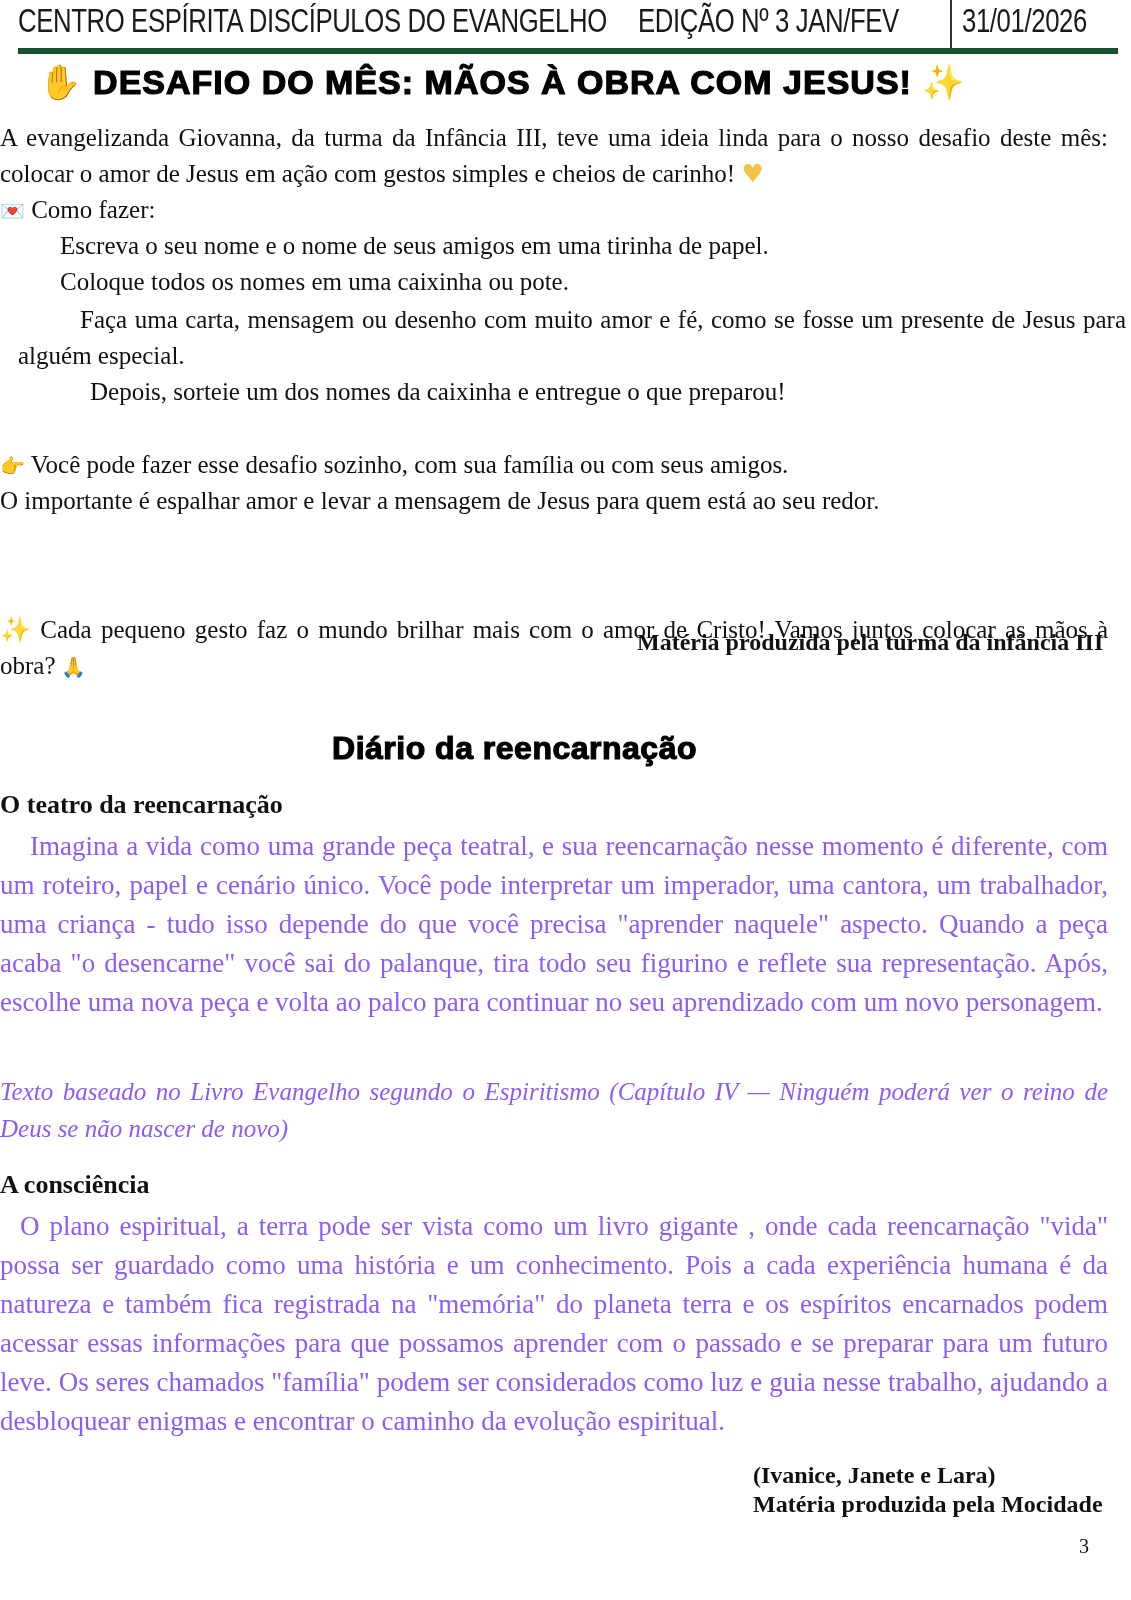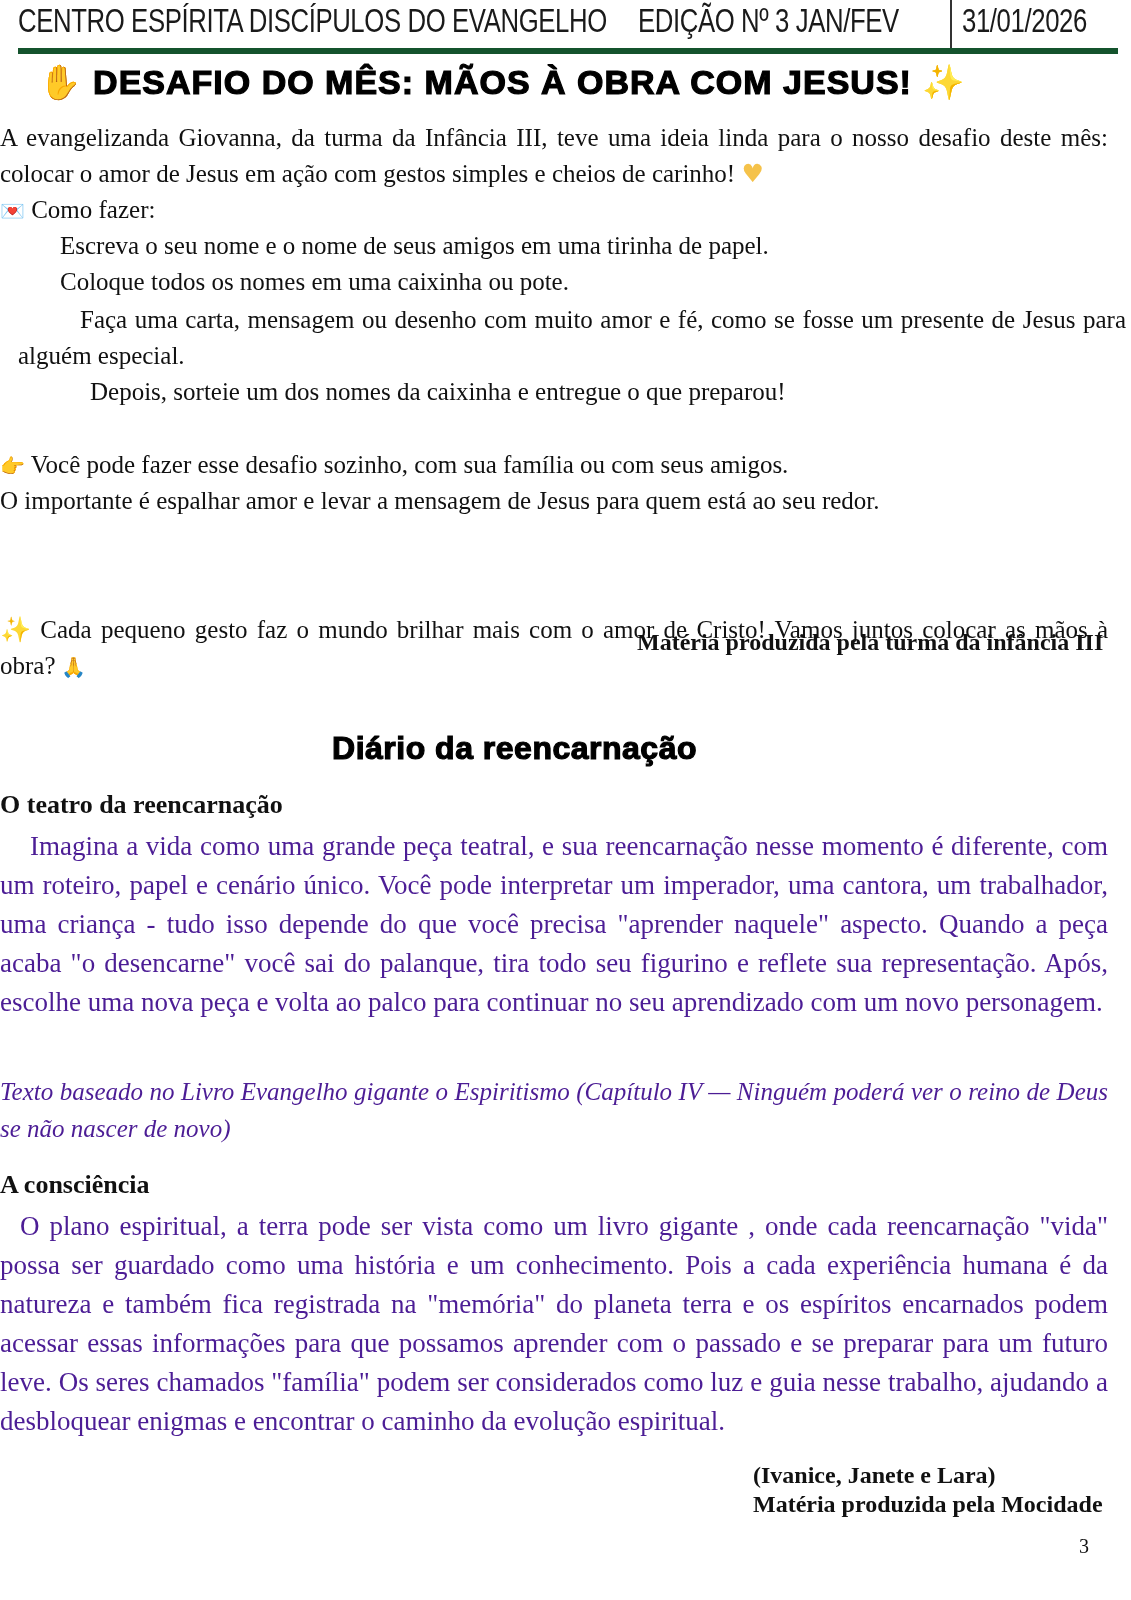--- a/index.html
+++ b/index.html
@@ -34,21 +34,21 @@
       position: absolute; font-family: "Liberation Serif", serif; font-weight: bold;
       font-size: 24px; line-height: 29px; color: #111;
     }
     .sub-h {
       position: absolute; left: 0; font-family: "Liberation Serif", serif;
       font-weight: bold; font-size: 26px; color: #111;
     }
     .body2 {
       position: absolute; left: 0; width: 1108px;
       font-family: "Liberation Serif", serif; font-size: 27px; line-height: 39px;
-      text-align: justify; margin: 0; color: #4c1d95;
+      text-align: justify; margin: 0; color: #8b5cf6;
     }
     .italic { font-style: italic; font-size: 25px; line-height: 37px; }
     .page-num {
       position: absolute; right: 42px; top: 1535px;
       font-family: "Liberation Serif", serif; font-size: 20px; color: #111;
     }
     .heart { color: #f5c24a; }
     .sparkle { color: #f6a623; }
     .hand { color: #f1c04a; }
     .pray { color: #f1c04a; }
@@ -98,21 +98,21 @@
 </p>
 
 <div class="credit" style="left:637px; top:628px;">
   <div>Matéria produzida pela turma da infância III</div>
 </div>
 
 <h2 class="section-title" style="top:718px; margin:12px; font-size:32px; letter-spacing:0.5px;">Diário da reencarnação</h2>
 
 <div class="sub-h" style="top:790px;">O teatro da reencarnação</div>
 <p class="body2" style="top:827px; text-indent:30px;">Imagina a vida como uma grande peça teatral, e sua reencarnação nesse momento é diferente, com um roteiro, papel e cenário único. Você pode interpretar um imperador, uma cantora, um trabalhador, uma criança - tudo isso depende do que você precisa "aprender naquele" aspecto. Quando a peça acaba "o desencarne" você sai do palanque, tira todo seu figurino e reflete sua representação. Após, escolhe uma nova peça e volta ao palco para continuar no seu aprendizado com um novo personagem.</p>
-<p class="body2 italic" style="top:1073px;">Texto baseado no Livro Evangelho gigante o Espiritismo (Capítulo IV — Ninguém poderá ver o reino de Deus se não nascer de novo)</p>
+<p class="body2 italic" style="top:1073px;">Texto baseado no Livro Evangelho segundo o Espiritismo (Capítulo IV — Ninguém poderá ver o reino de Deus se não nascer de novo)</p>
 
 <div class="sub-h" style="top:1170px;">A consciência</div>
 <p class="body2" style="top:1207px; text-indent:20px;">O plano espiritual, a terra pode ser vista como um livro gigante , onde cada reencarnação "vida" possa ser guardado como uma história e um conhecimento. Pois a cada experiência humana é da natureza e também fica registrada na "memória" do planeta terra e os espíritos encarnados podem acessar essas informações para que possamos aprender com o passado e se preparar para um futuro leve. Os seres chamados "família" podem ser considerados como luz e guia nesse trabalho, ajudando a desbloquear enigmas e encontrar o caminho da evolução espiritual.</p>
 
 <div class="credit" style="left:753px; top:1461px;">
   <div>(Ivanice, Janete e Lara)</div>
   <div>Matéria produzida pela Mocidade</div>
 </div>
 
 <div class="page-num">3</div>

